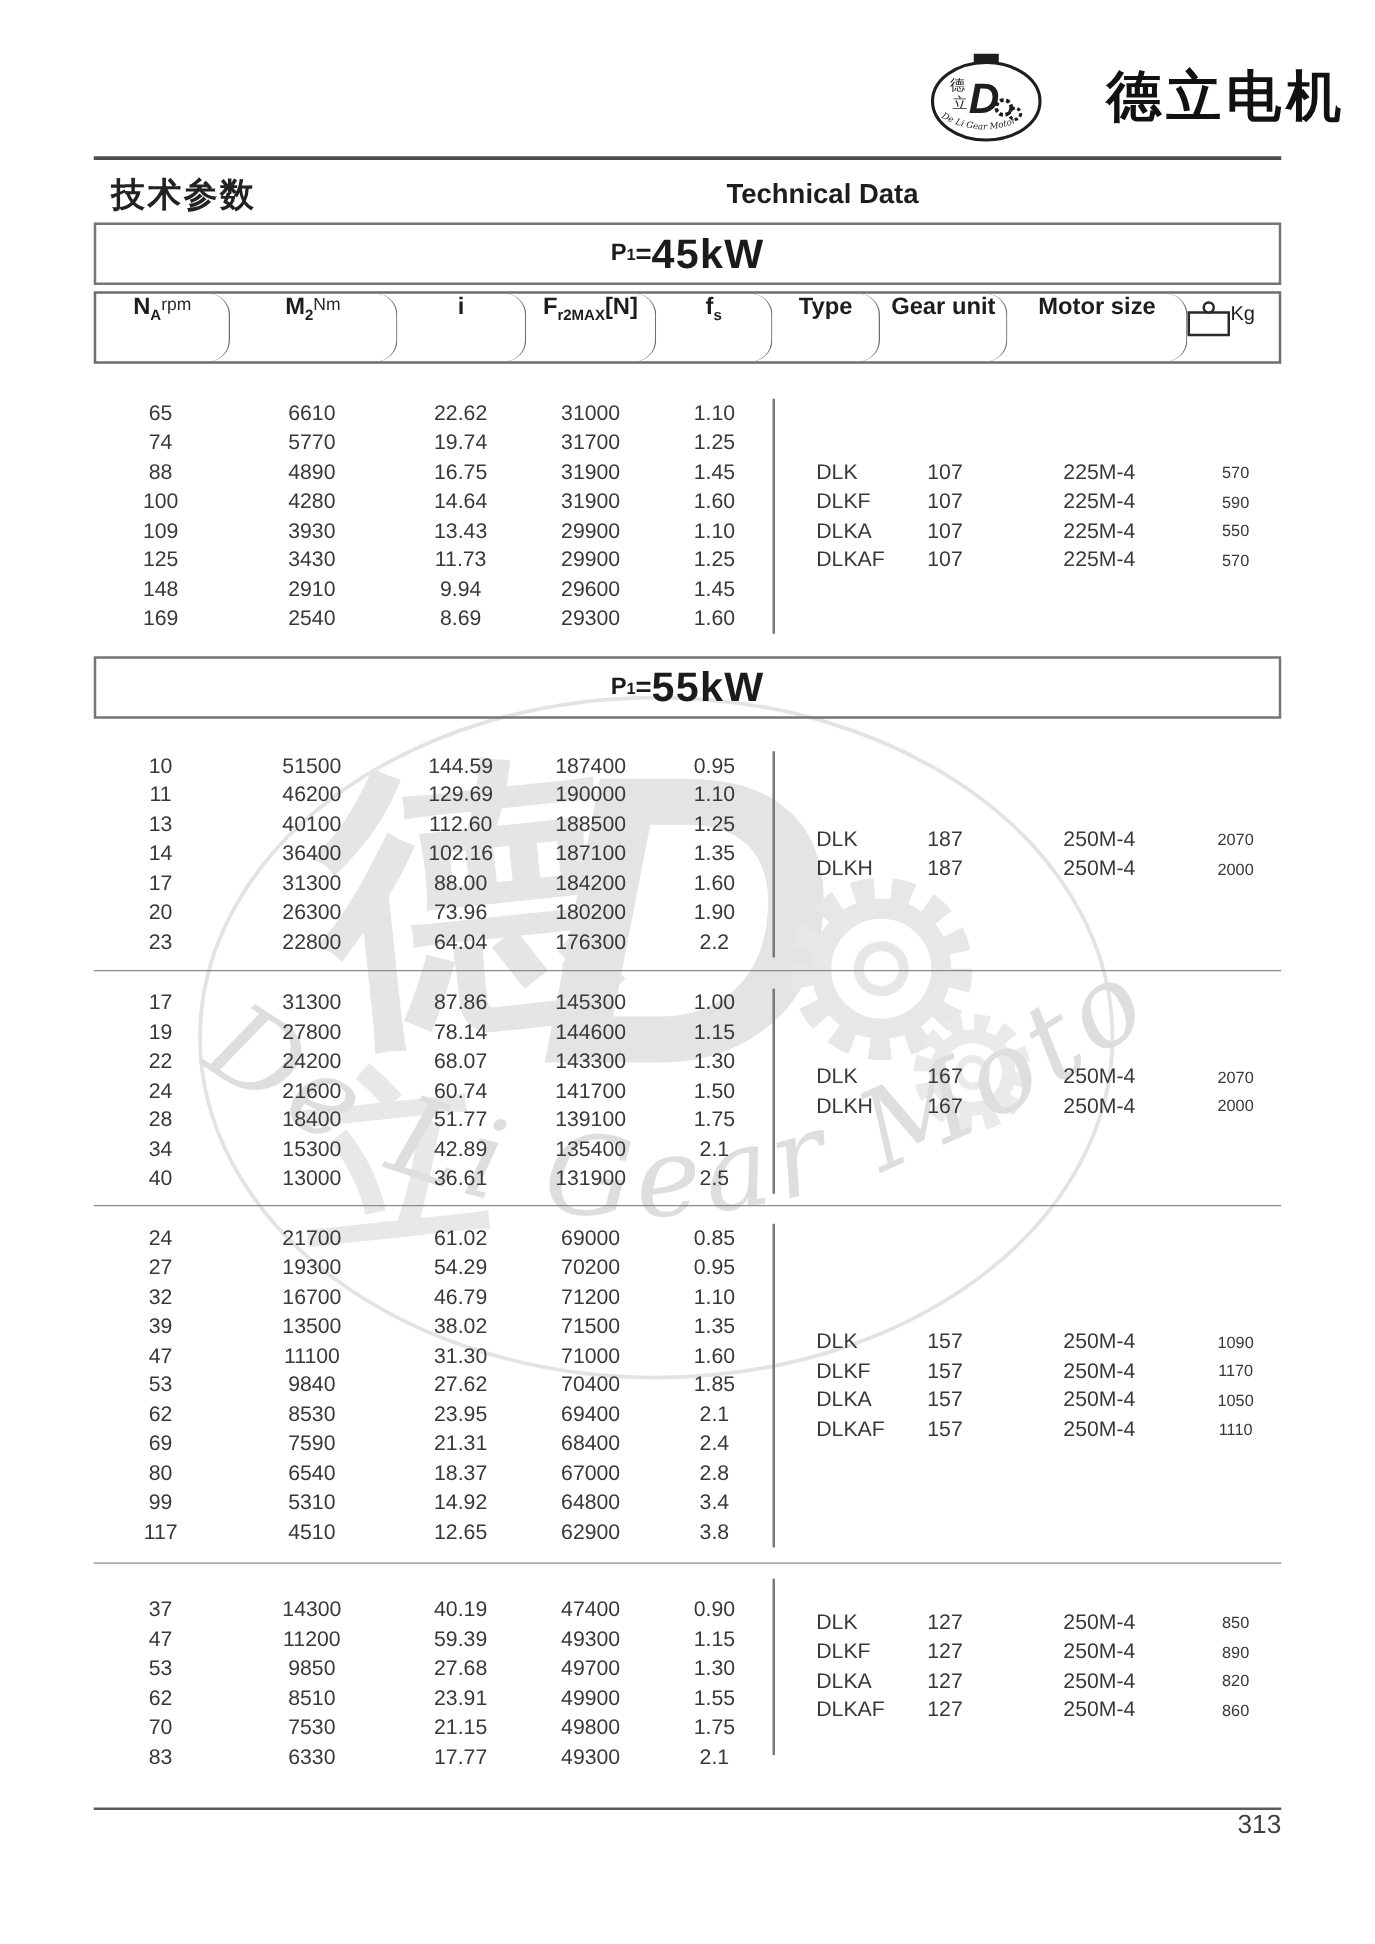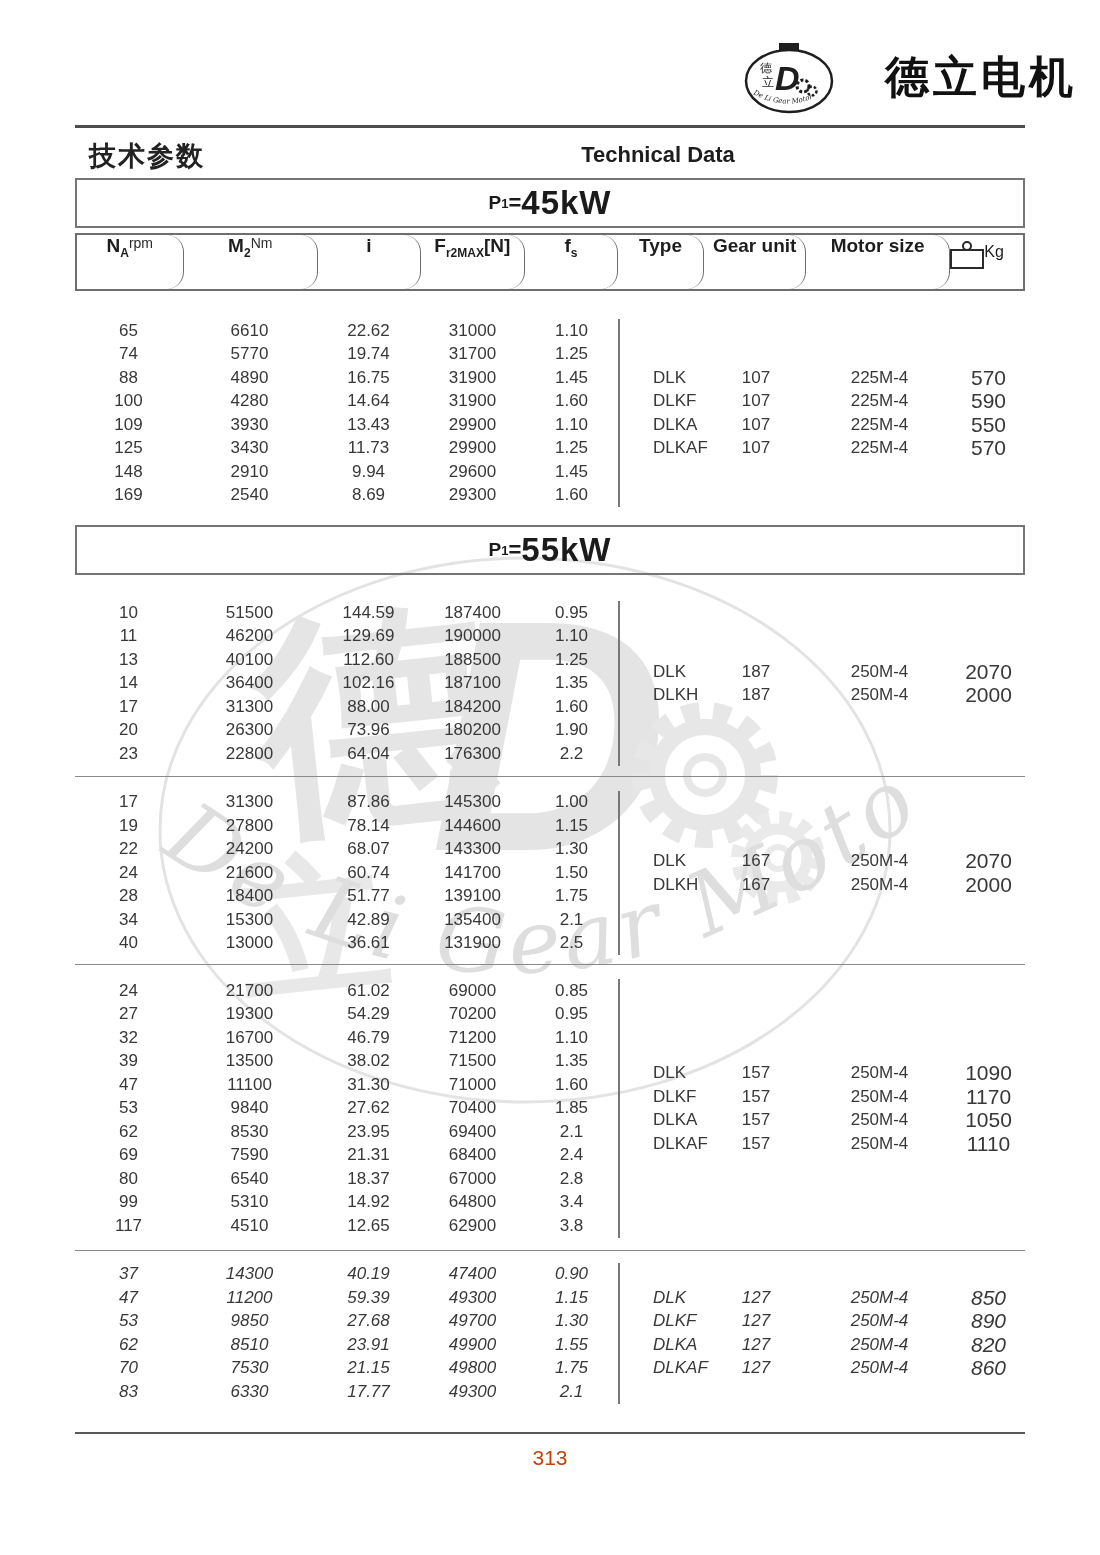--- a/index.html
+++ b/index.html
@@ -51,24 +51,24 @@
   .group + .group{border-top:1px solid #8a8a8a;}
   .drow{height:23.5px;display:flex;align-items:center;}
   .c{text-align:center;font-size:17px;color:#383838;}
   .c0{width:107px}.c1{width:135px}.c2{width:103px}.c3{width:105px}.c4{width:93px}
   .vline{position:absolute;left:543px;width:1.5px;background:#787878;}
   .right-block{position:absolute;left:543px;width:407px;display:flex;flex-direction:column;justify-content:center;}
   .mrow{height:23.5px;display:flex;align-items:center;}
   .m0{width:87px;padding-left:35px;box-sizing:border-box;text-align:left;font-size:17px;color:#383838;}
   .m1{width:102px;text-align:center;font-size:17px;color:#383838;}
   .m2{width:145px;text-align:center;font-size:17px;color:#383838;}
-  .m3{width:73px;text-align:center;font-size:21px;color:#383838;}
+  .m3{width:73px;text-align:center;font-size:13px;color:#383838;}
 
   .bottom-rule{height:2.5px;background:#5a5a5a;}
-  .page-number{margin-top:12px;text-align:center;font-size:21px;color:#c2410c;}
+  .page-number{text-align:right;font-size:21px;color:#404040;}
 </style>
 </head>
 <body>
 
 <div class="page">
 
   <div class="watermark">
     <svg width="1100" height="1555" viewBox="0 0 1100 1555">
       <ellipse cx="525" cy="830" rx="365" ry="272" fill="none" stroke="#e3e3e3" stroke-width="3"></ellipse>
       <text x="255" y="800" font-size="235" fill="#e5e5e5" font-family="DejaVu Serif,serif" font-weight="bold" transform="rotate(-6 370 720)">德</text>
@@ -498,21 +498,21 @@
               <span class="m3">1050</span>
             </div>
             <div class="mrow">
               <span class="m0">DLKAF</span>
               <span class="m1">157</span>
               <span class="m2">250M-4</span>
               <span class="m3">1110</span>
             </div>
           </div>
         </div>
-        <div class="group" style="padding-top: 12px; padding-bottom: 28px; font-style: italic;">
+        <div class="group" style="padding-top: 26px; padding-bottom: 28px;">
           <div class="left-rows">
             <div class="drow">
               <span class="c c0">37</span>
               <span class="c c1">14300</span>
               <span class="c c2">40.19</span>
               <span class="c c3">47400</span>
               <span class="c c4">0.90</span>
             </div>
             <div class="drow">
               <span class="c c0">47</span>

